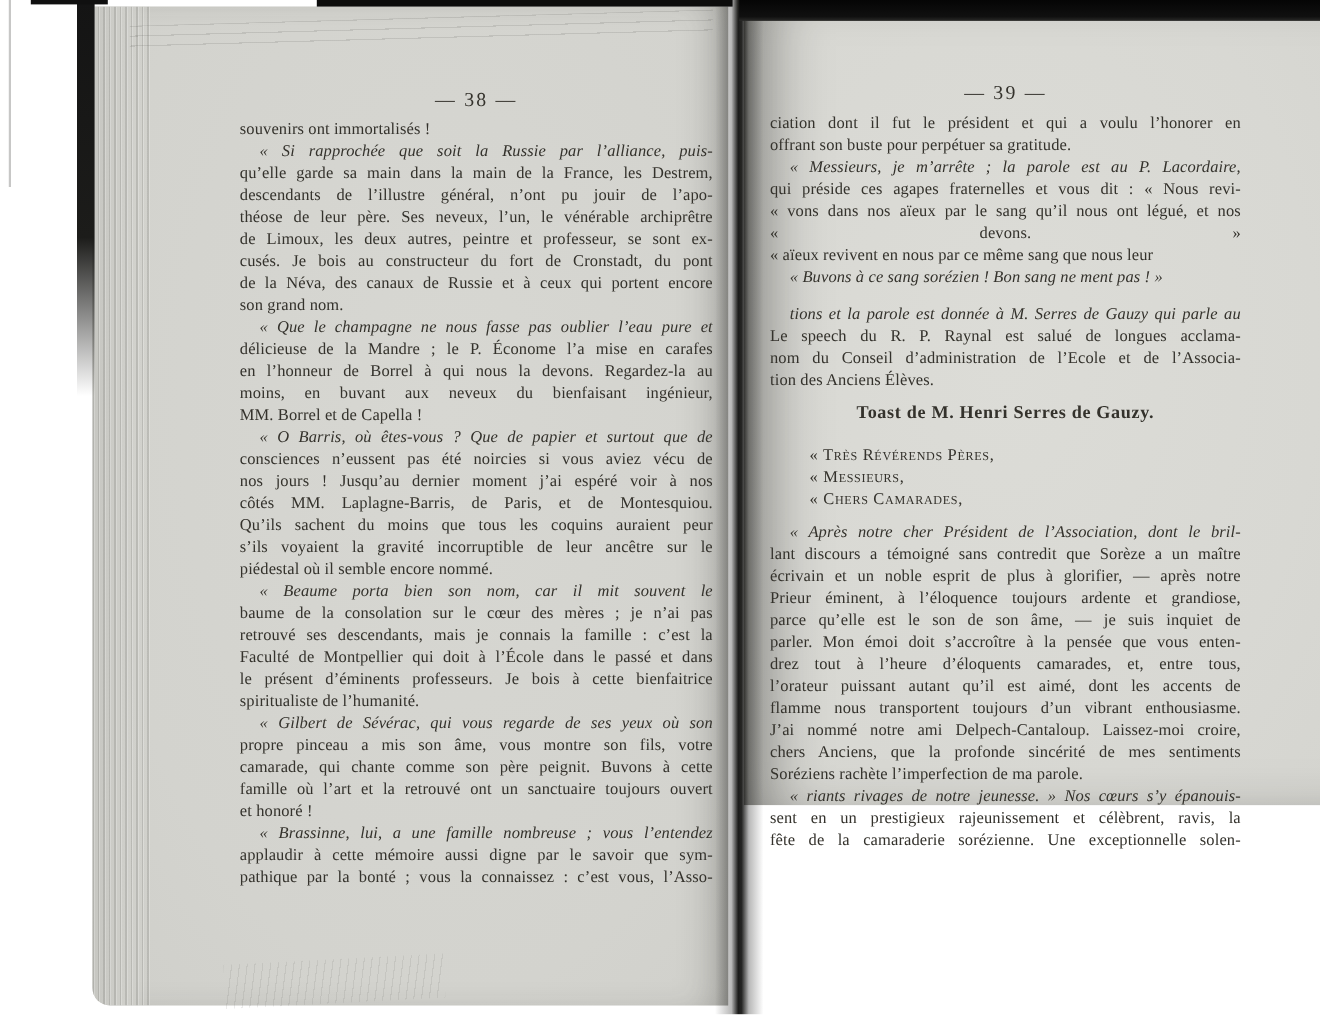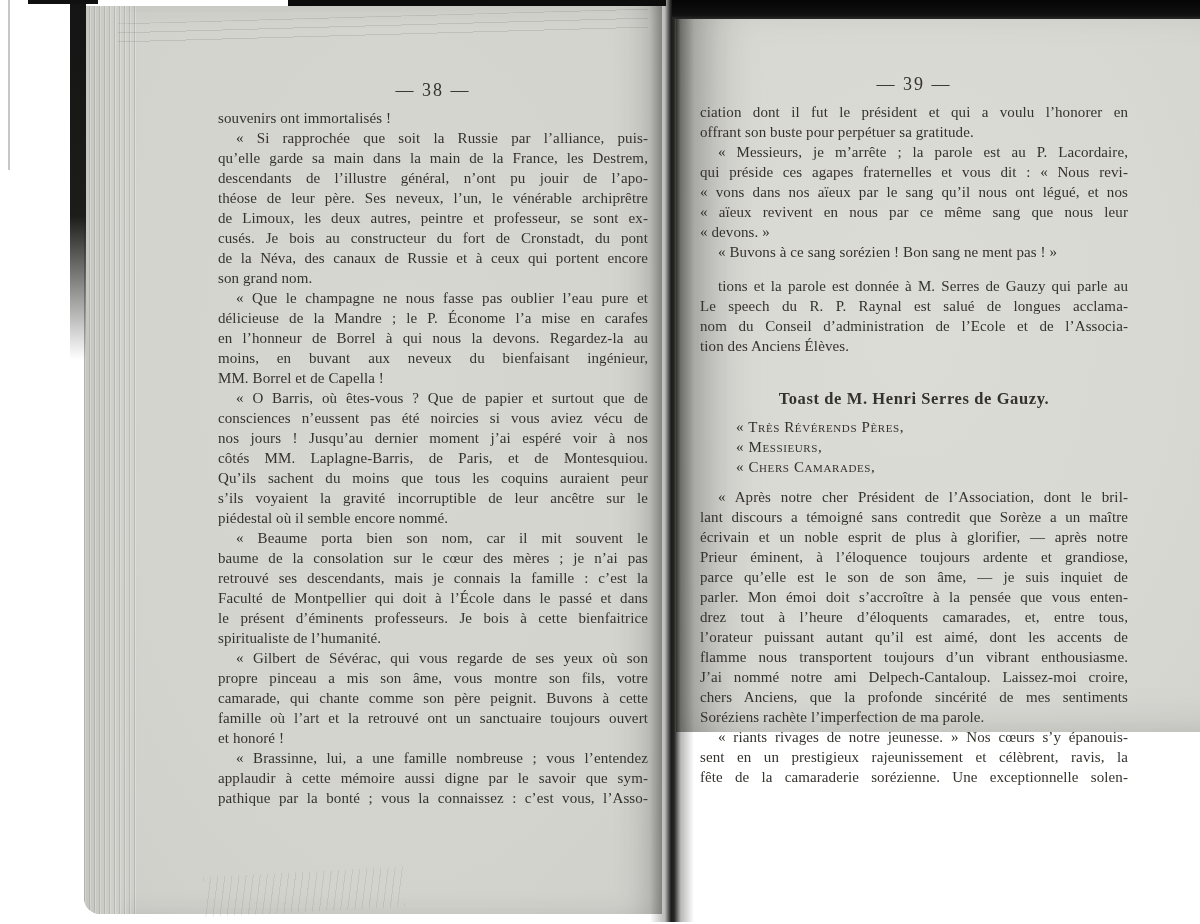--- a/index.html
+++ b/index.html
@@ -112,21 +112,21 @@
   }
   .line {
     line-height: 20px;
     height: 20px;
     text-align: justify;
     text-align-last: justify;
     white-space: normal;
     overflow: hidden;
   }
   .paragraph:not(.justify-last) .line:last-child { text-align-last: left; }
-  .paragraph.indented .line:first-child { text-indent: 18px; }
+  .paragraph.indented .line:first-child { text-indent: 18px; font-style: italic; }
 
   .toast-heading {
     font-weight: bold;
     font-size: 16.5px;
     line-height: 22px;
     text-align: center;
     letter-spacing: 0.6px;
   }
   .salutations { padding-left: 36px; }
   .salut-line {
@@ -206,34 +206,34 @@
     <div class="page-header">— 39 —</div>
     <div class="text-block" id="right-text">
         <div class="paragraph">
           <div class="line">ciation dont il fut le président et qui a voulu l’honorer en</div>
           <div class="line">offrant son buste pour perpétuer sa gratitude.</div>
         </div>
         <div class="paragraph indented">
           <div class="line">« Messieurs, je m’arrête ; la parole est au P. Lacordaire,</div>
           <div class="line">qui préside ces agapes fraternelles et vous dit : « Nous revi-</div>
           <div class="line">« vons dans nos aïeux par le sang qu’il nous ont légué, et nos</div>
+          <div class="line">« devons. »</div>
           <div class="line">« aïeux revivent en nous par ce même sang que nous leur</div>
-          <div class="line">« devons. »</div>
         </div>
         <div class="paragraph indented">
           <div class="line">« Buvons à ce sang sorézien ! Bon sang ne ment pas ! »</div>
         </div>
         <div class="paragraph indented" style="margin-top: 14px;">
           <div class="line">tions et la parole est donnée à M. Serres de Gauzy qui parle au</div>
           <div class="line">Le speech du R. P. Raynal est salué de longues acclama-</div>
           <div class="line">nom du Conseil d’administration de l’Ecole et de l’Associa-</div>
           <div class="line">tion des Anciens Élèves.</div>
         </div>
-        <div class="toast-heading" style="margin-top: 32px;">Toast de M. Henri Serres de Gauzy.</div>
-        <div class="salutations" style="margin-top: 7px;">
+        <div class="toast-heading" style="margin-top: 8px;">Toast de M. Henri Serres de Gauzy.</div>
+        <div class="salutations" style="margin-top: 18px;">
           <div class="salut-line">« Très Révérends Pères,</div>
           <div class="salut-line">« Messieurs,</div>
           <div class="salut-line">« Chers Camarades,</div>
         </div>
         <div class="paragraph indented" style="margin-top: 10px;">
           <div class="line">« Après notre cher Président de l’Association, dont le bril-</div>
           <div class="line">lant discours a témoigné sans contredit que Sorèze a un maître</div>
           <div class="line">écrivain et un noble esprit de plus à glorifier, — après notre</div>
           <div class="line">Prieur éminent, à l’éloquence toujours ardente et grandiose,</div>
           <div class="line">parce qu’elle est le son de son âme, — je suis inquiet de</div>

